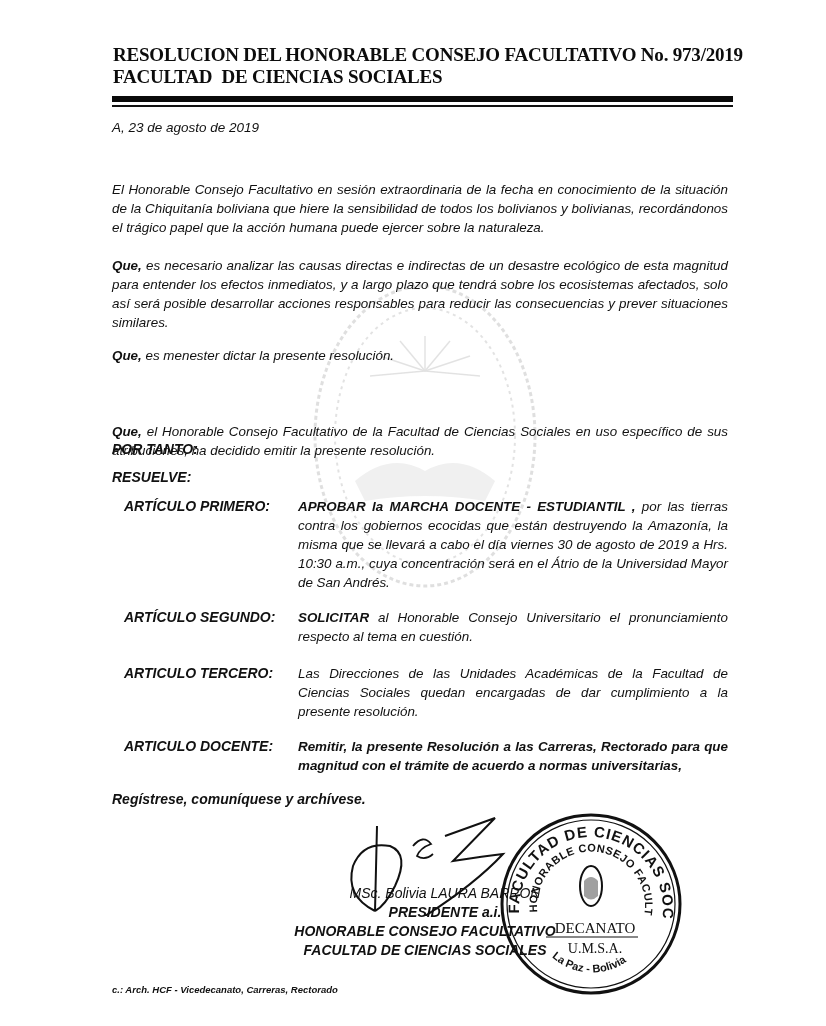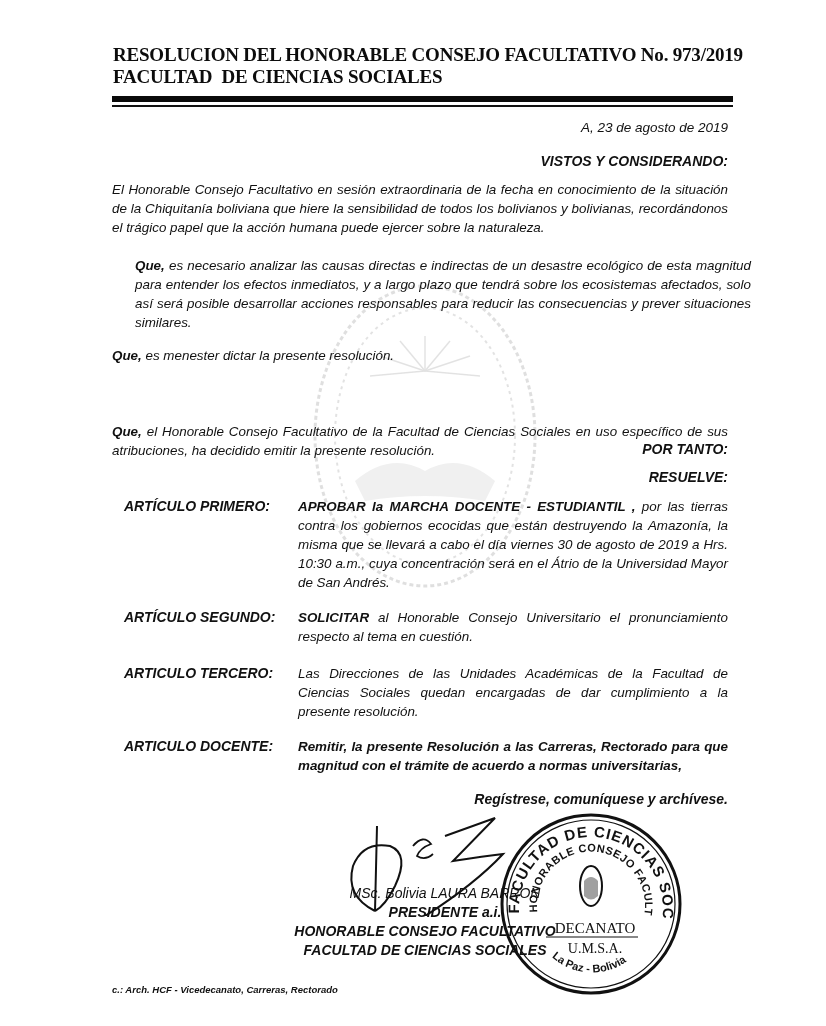--- a/index.html
+++ b/index.html
@@ -9,29 +9,29 @@
       font-family: "Liberation Serif", "DejaVu Serif", serif;
     }
     .page { position: absolute; left: 0; top: 16px; width: 826px; height: 1026px; }
 
     .hdr { position: absolute; left: 113px; top: 28px; width: 640px; }
     .hdr-line { font-family: "Liberation Serif", serif; font-weight: bold; font-size: 19px; line-height: 22px; letter-spacing: -0.2px; white-space: pre; color: #0c0c0c; }
 
     .rule-thick { position: absolute; left: 112px; top: 80px; width: 621px; height: 6px; background: #0a0a0a; }
     .rule-thin { position: absolute; left: 112px; top: 89px; width: 621px; height: 2px; background: #111; }
 
-    .it { font-family: "Liberation Sans", "DejaVu Sans", sans-serif; font-style: italic; text-align: right; }
+    .it { font-family: "Liberation Sans", "DejaVu Sans", sans-serif; font-style: italic; }
     .txt { position: absolute; left: 112px; width: 616px; font-size: 13.4px; line-height: 19px; }
     .justify { text-align: justify; }
     .b { font-weight: bold; }
 
     .date { top: 102px; font-size: 13.5px; }
     .vistos { top: 136px; font-weight: bold; font-size: 14px; }
     .p1 { top: 164px; }
-    .p2 { top: 240px; margin-left: 23px; }
+    .p2 { top: 240px; }
     .p3 { top: 330px; }
     .p4 { top: 370px; margin-top: 36px; }
     .portanto { top: 424px; font-weight: bold; font-size: 14px; }
     .resuelve { top: 452px; font-weight: bold; font-size: 14px; }
 
     .art { position: absolute; left: 112px; width: 616px; }
     .art-label { position: absolute; left: 0; top: 0; font-weight: bold; font-size: 14px; line-height: 19px; white-space: nowrap; margin-left: 12px; }
     .art-body { position: absolute; left: 186px; width: 430px; font-size: 13.4px; line-height: 19px; text-align: justify; }
     .a1 { top: 481px; }
     .a2 { top: 592px; }
@@ -70,21 +70,20 @@
   </svg>
 
   <div class="hdr">
     <div class="hdr-line">RESOLUCION DEL HONORABLE CONSEJO FACULTATIVO No. 973/2019</div>
     <div class="hdr-line">FACULTAD  DE CIENCIAS SOCIALES</div>
   </div>
   <div class="rule-thick"></div>
   <div class="rule-thin"></div>
 
   <div class="txt it date">A, 23 de agosto de 2019</div>
-  <div class="txt it vistos">VISTOS Y CONSIDERANDO:</div>
 
   <div class="txt it justify p1">El Honorable Consejo  Facultativo en sesión extraordinaria de la fecha en  conocimiento de la situación de la Chiquitanía boliviana que hiere la sensibilidad de todos los bolivianos y bolivianas, recordándonos el trágico papel que la acción humana puede ejercer sobre la naturaleza.</div>
   <div class="txt it justify p2"><span class="b">Que,</span><span> es necesario analizar las causas directas e indirectas de un desastre ecológico de esta magnitud para entender los efectos inmediatos, y a largo plazo que tendrá sobre los ecosistemas afectados, solo así será posible desarrollar acciones responsables para reducir las consecuencias y prever situaciones similares.</span></div>
   <div class="txt it justify p3"><span class="b">Que,</span><span> es menester dictar la presente resolución.</span></div>
   <div class="txt it justify p4"><span class="b">Que,</span><span> el Honorable Consejo Facultativo  de la Facultad de Ciencias  Sociales en uso específico  de sus atribuciones, ha  decidido emitir la presente resolución.</span></div>
 
   <div class="txt it portanto">POR TANTO:</div>
   <div class="txt it resuelve">RESUELVE:</div>
 
   <div class="art a1">

